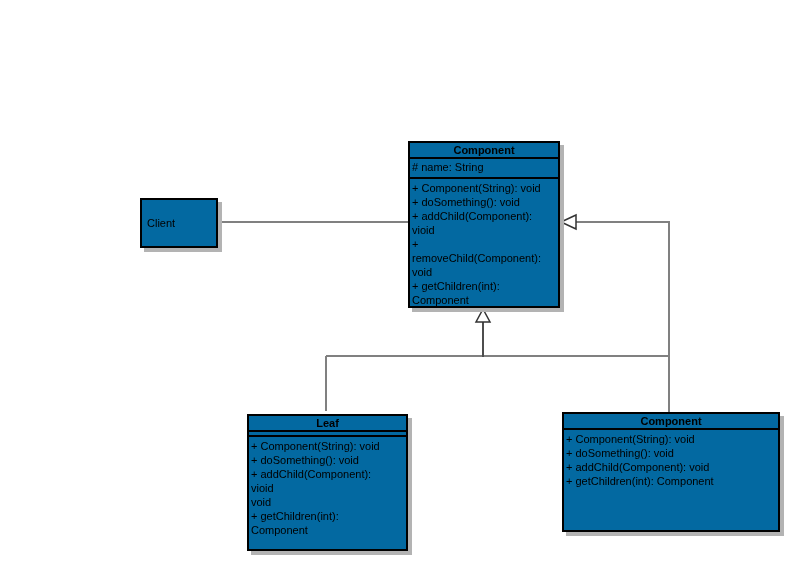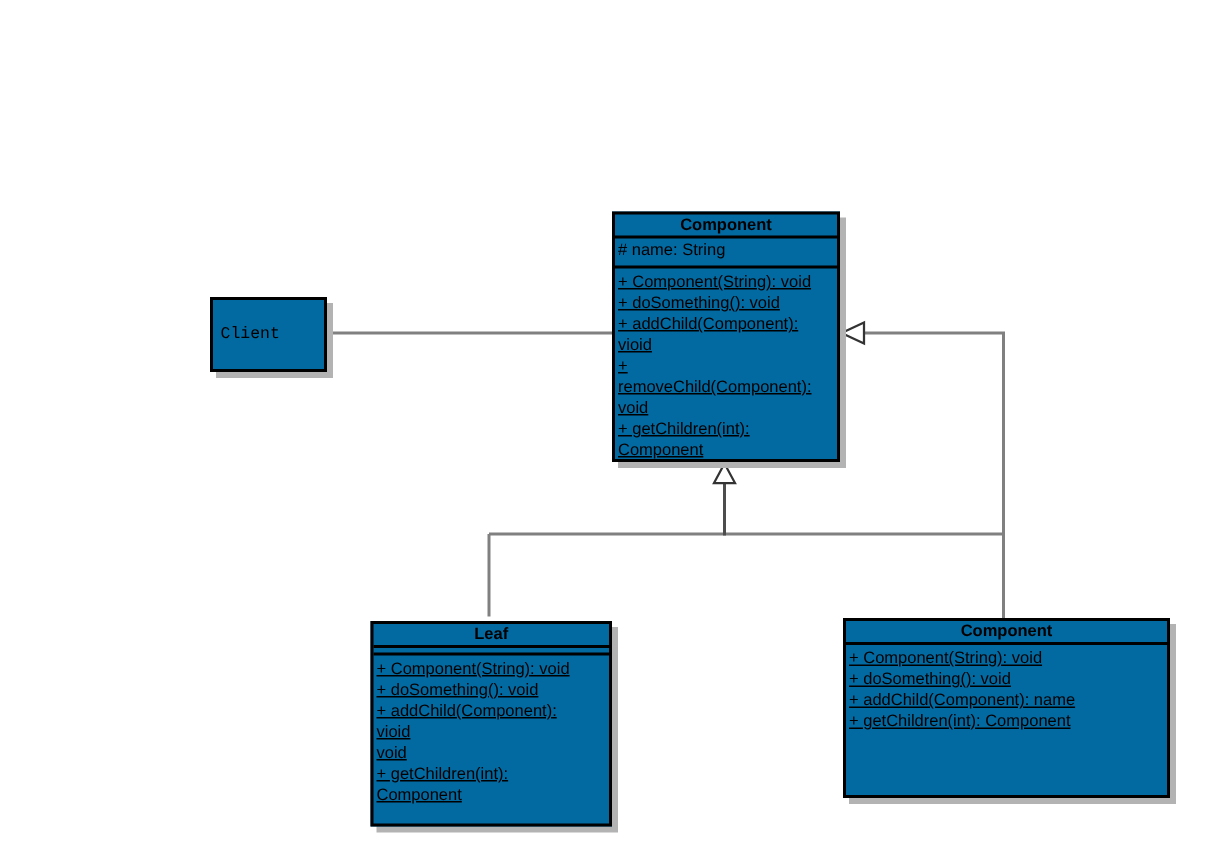--- a/index.html
+++ b/index.html
@@ -47,32 +47,30 @@
     border-bottom: 2px solid #000000;
     padding: 1px 2px 17px 2px;
   }
   .uml-attrs.empty {
     height: 5px;
     padding: 0;
   }
   .uml-methods {
     box-sizing: border-box;
     padding: 2px 2px 0 2px;
-    text-decoration: underline;
   }
   .uml-line {
     line-height: 14px;
     white-space: nowrap;
     overflow: visible;
   }
   .uml-object {
     display: flex;
     align-items: center;
     padding-left: 5px;
-    font-family: Liberation Mono, monospace;
   }
   
   #class-component-top { left: 408px; top: 141px; width: 152px; height: 167px; }
   #class-component-top .uml-attrs { height: 17px; }
   #class-leaf { left: 247px; top: 414px; width: 161px; height: 137px; }
   #class-component-right { left: 562px; top: 412px; width: 218px; height: 120px; }
   #class-component-right .uml-attrs { height: 17px; }
   #box-client { left: 140px; top: 198px; width: 78px; height: 50px; }
 </style>
 </head>
@@ -128,18 +126,18 @@
       <div class="uml-line">+ getChildren(int):</div>
       <div class="uml-line">Component</div>
     </div>
   </div>
 
   <div class="uml-class" id="class-component-right">
     <div class="uml-title">Component</div>
     <div class="uml-methods">
       <div class="uml-line">+ Component(String): void</div>
       <div class="uml-line">+ doSomething(): void</div>
-      <div class="uml-line">+ addChild(Component): name</div>
+      <div class="uml-line">+ addChild(Component): void</div>
       <div class="uml-line">+ getChildren(int): Component</div>
     </div>
   </div>
 
 </div>
 
 </body></html>

